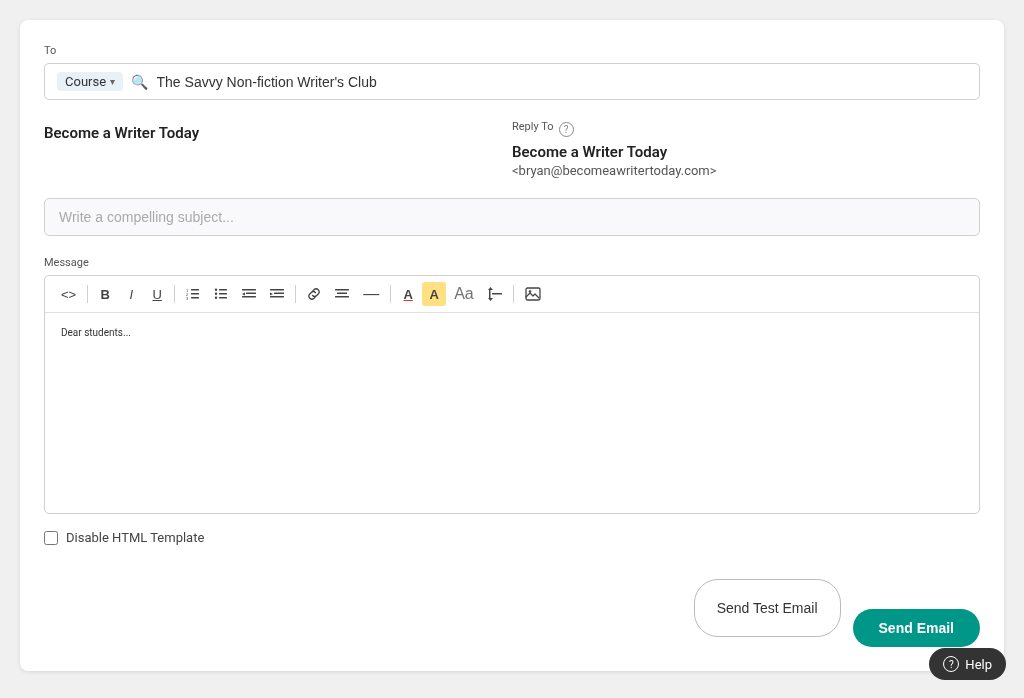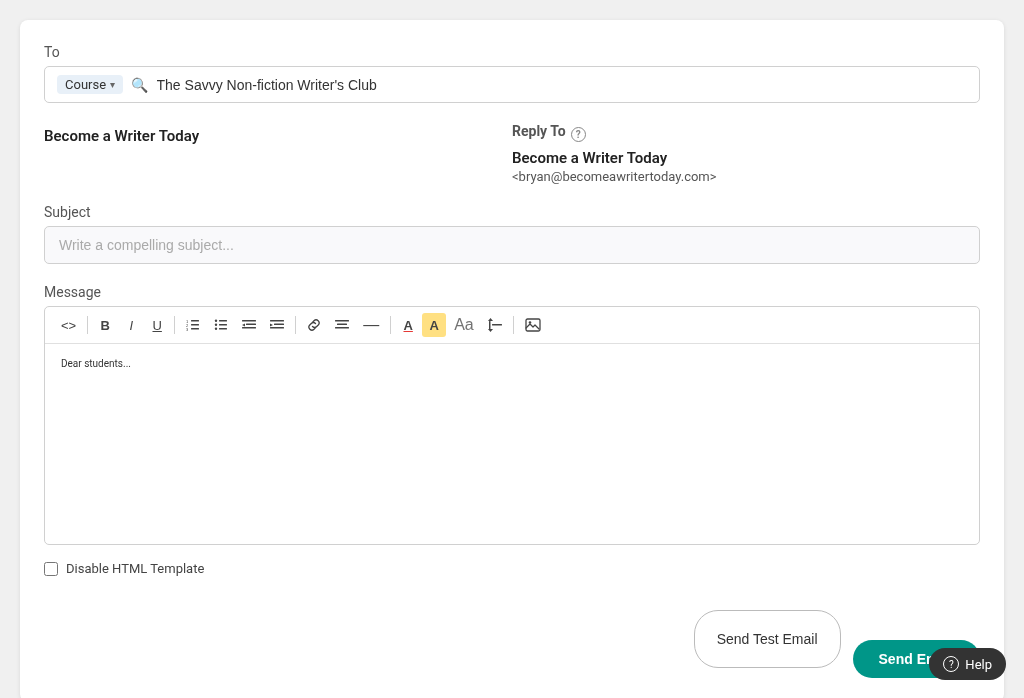--- a/index.html
+++ b/index.html
@@ -13,21 +13,21 @@
       padding: 20px;
     }
     .main-card {
       background: #fff;
       border-radius: 8px;
       width: 990px;
       padding: 24px 24px 24px 24px;
       box-shadow: 0 1px 4px rgba(0,0,0,0.1);
     }
     .field-label {
-      font-size: 14px;
+      font-size: 11px;
       color: #555;
       margin-bottom: 6px;
     }
     .to-section { margin-bottom: 20px; }
     .to-row {
       display: flex;
       align-items: center;
       border: 1px solid #d0d0d0;
       border-radius: 5px;
       padding: 8px 12px;
@@ -74,21 +74,20 @@
     .from-name {
       font-size: 15px;
       font-weight: 600;
       color: #222;
       margin-top: 4px;
     }
     .reply-label-row {
       display: flex;
       align-items: center;
       gap: 5px;
-      font-weight: bold;
     }
     .help-icon {
       width: 15px;
       height: 15px;
       border-radius: 50%;
       border: 1.5px solid #888;
       display: inline-flex;
       align-items: center;
       justify-content: center;
       font-size: 10px;
@@ -250,21 +249,20 @@
       <div class="reply-label-row">
         <span class="field-label">Reply To</span>
         <span class="help-icon">?</span>
       </div>
       <div class="reply-name">Become a Writer Today</div>
       <div class="reply-email">&lt;bryan@becomeawritertoday.com&gt;</div>
     </div>
   </div>
 
   <div class="subject-section">
-    <div class="field-label">Subject</div>
     <input class="subject-input" type="text" placeholder="Write a compelling subject..." style="">
   </div>
 
   <div class="message-section">
     <div class="field-label">Message</div>
     <div class="editor-container">
 
       <div class="toolbar">
         <button class="toolbar-btn">&lt;&gt;</button>
         <div class="toolbar-separator"></div>

